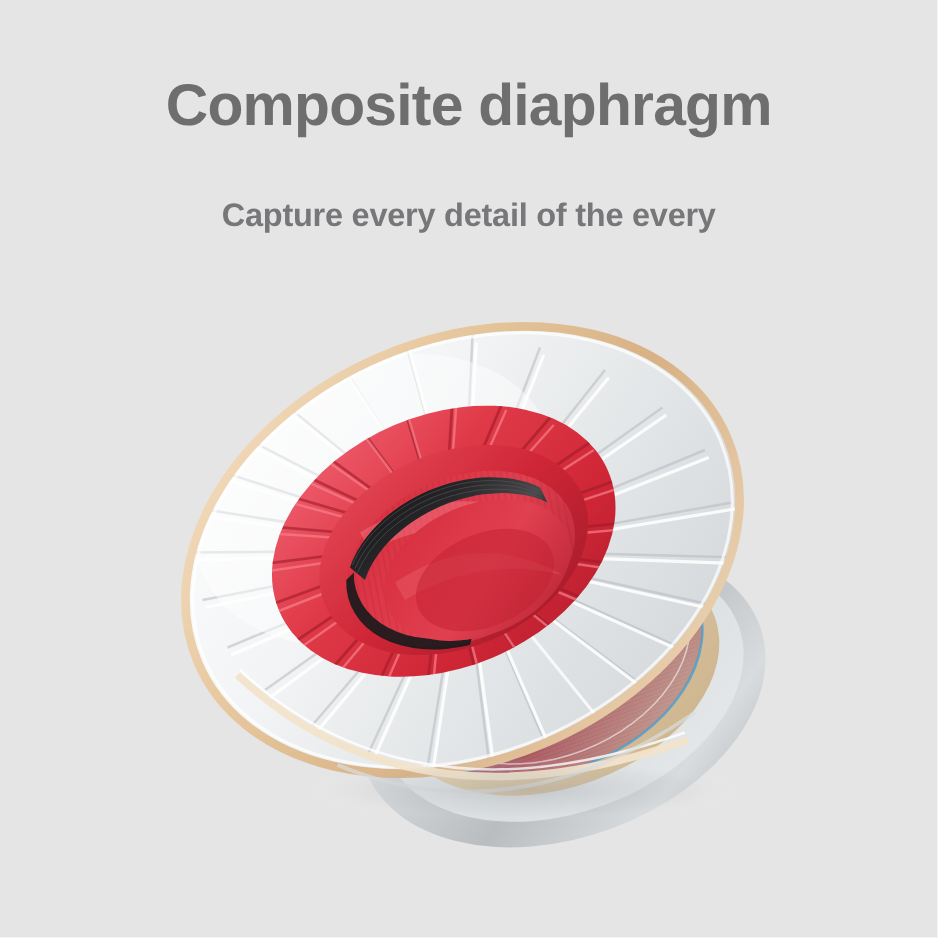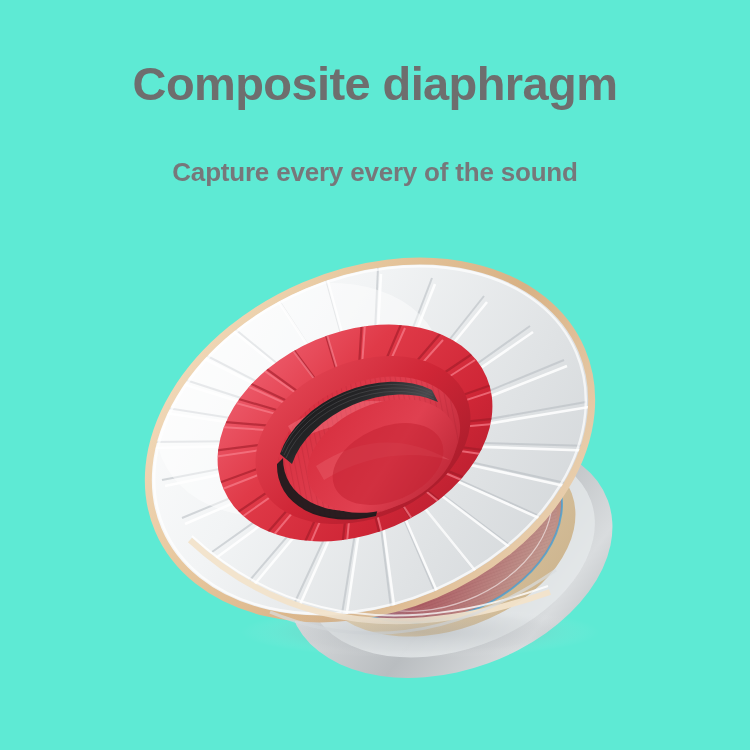--- a/index.html
+++ b/index.html
@@ -13,21 +13,21 @@
     height: 750px;
     overflow: hidden;
     font-family: "Liberation Sans", sans-serif;
     position: relative;
   }
 
   .page {
     position: relative;
     width: 750px;
     height: 750px;
-    background: #5eead4;
+    background: #e5e5e5;
   }
 
   
   .headings {
     position: absolute;
     top: 0;
     left: 0;
     width: 750px;
     text-align: center;
     padding-top: 58px;
@@ -67,21 +67,21 @@
   }
   .product svg { display: block; width: 520px; height: 440px; }
 </style>
 </head>
 <body>
 
 <div class="page">
 
   <div class="headings">
     <h1 class="title">Composite diaphragm</h1>
-    <h2 class="subtitle">Capture every every of the sound</h2>
+    <h2 class="subtitle">Capture every detail of the every</h2>
   </div>
 
   <div class="product">
     <svg viewBox="0 0 520 440" xmlns="http://www.w3.org/2000/svg">
       <defs>
 
         <linearGradient id="gSilver" x1="0" y1="0" x2="1" y2="1">
           <stop offset="0%" stop-color="#ffffff"></stop>
           <stop offset="35%" stop-color="#f2f4f5"></stop>
           <stop offset="70%" stop-color="#dfe2e4"></stop>

